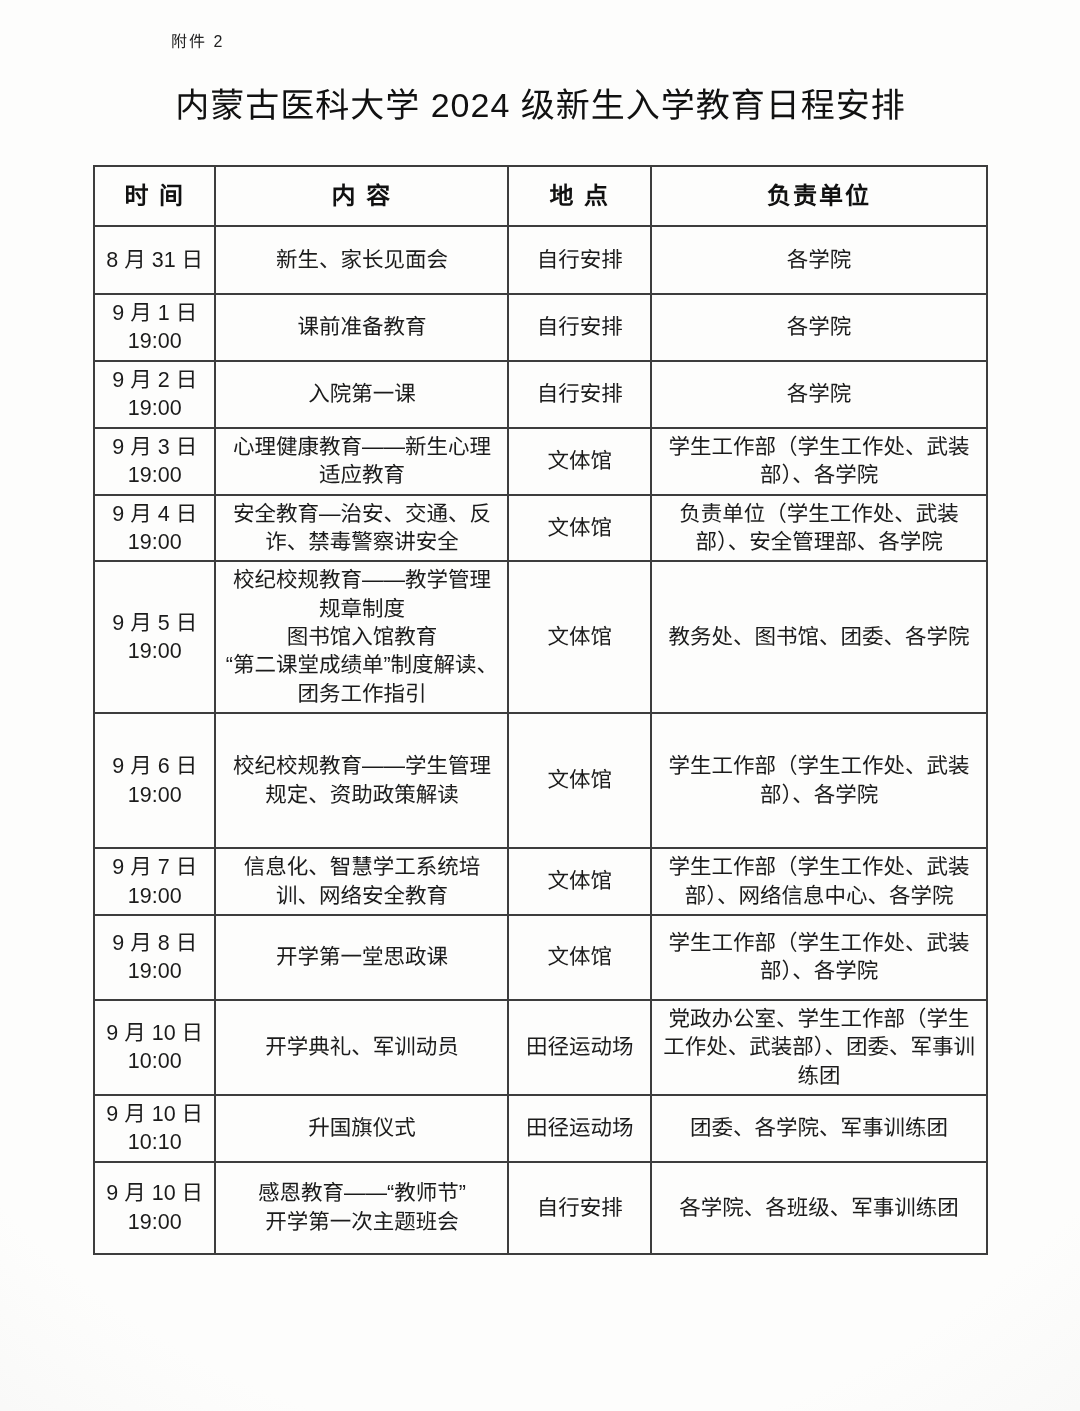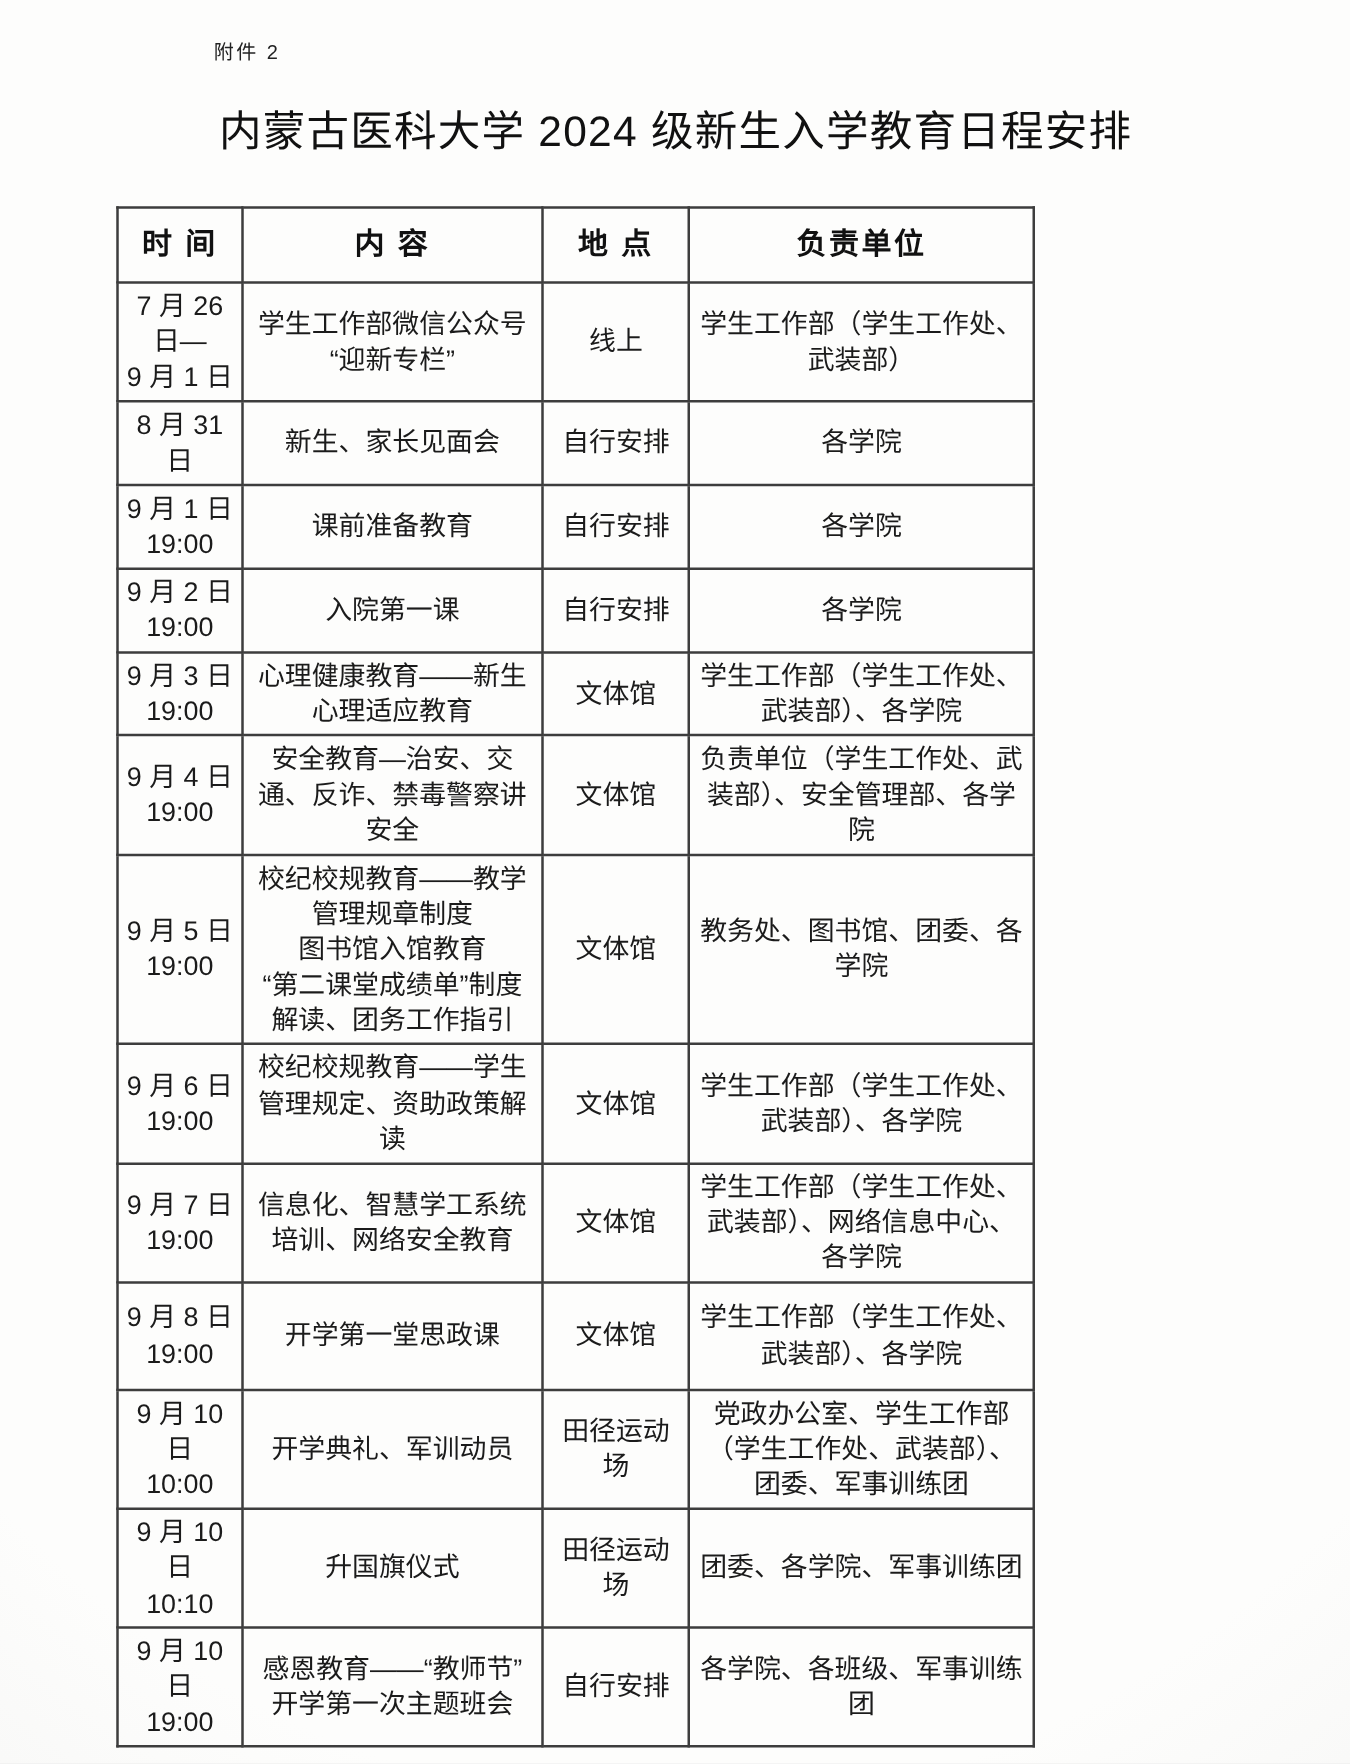--- a/index.html
+++ b/index.html
@@ -36,21 +36,21 @@
     font-size: 34px;
     font-weight: 400;
     letter-spacing: 1px;
     color: #111;
     white-space: nowrap;
   }
   table.schedule {
     position: absolute;
     left: 93px;
     top: 165px;
-    width: 735px;
+    width: 895px;
     border-collapse: collapse;
     table-layout: fixed;
     background: transparent;
   }
   table.schedule th,
   table.schedule td {
     border: 2px solid #3d3d3d;
     text-align: center;
     vertical-align: middle;
     padding: 4px 6px;
@@ -105,27 +105,20 @@
     <thead>
       <tr>
         <th>时  间</th>
         <th>内  容</th>
         <th>地  点</th>
         <th>负责单位</th>
       </tr>
     </thead>
     <tbody>
         <tr>
-    <td>7 月 26 日—
-9 月 1 日</td>
-    <td>学生工作部微信公众号“迎新专栏”</td>
-    <td>线上</td>
-    <td>学生工作部（学生工作处、武装部）</td>
-  </tr>
-        <tr>
     <td>8 月 31 日</td>
     <td>新生、家长见面会</td>
     <td>自行安排</td>
     <td>各学院</td>
   </tr>
         <tr>
     <td>9 月 1 日
 19:00</td>
     <td>课前准备教育</td>
     <td>自行安排</td>

